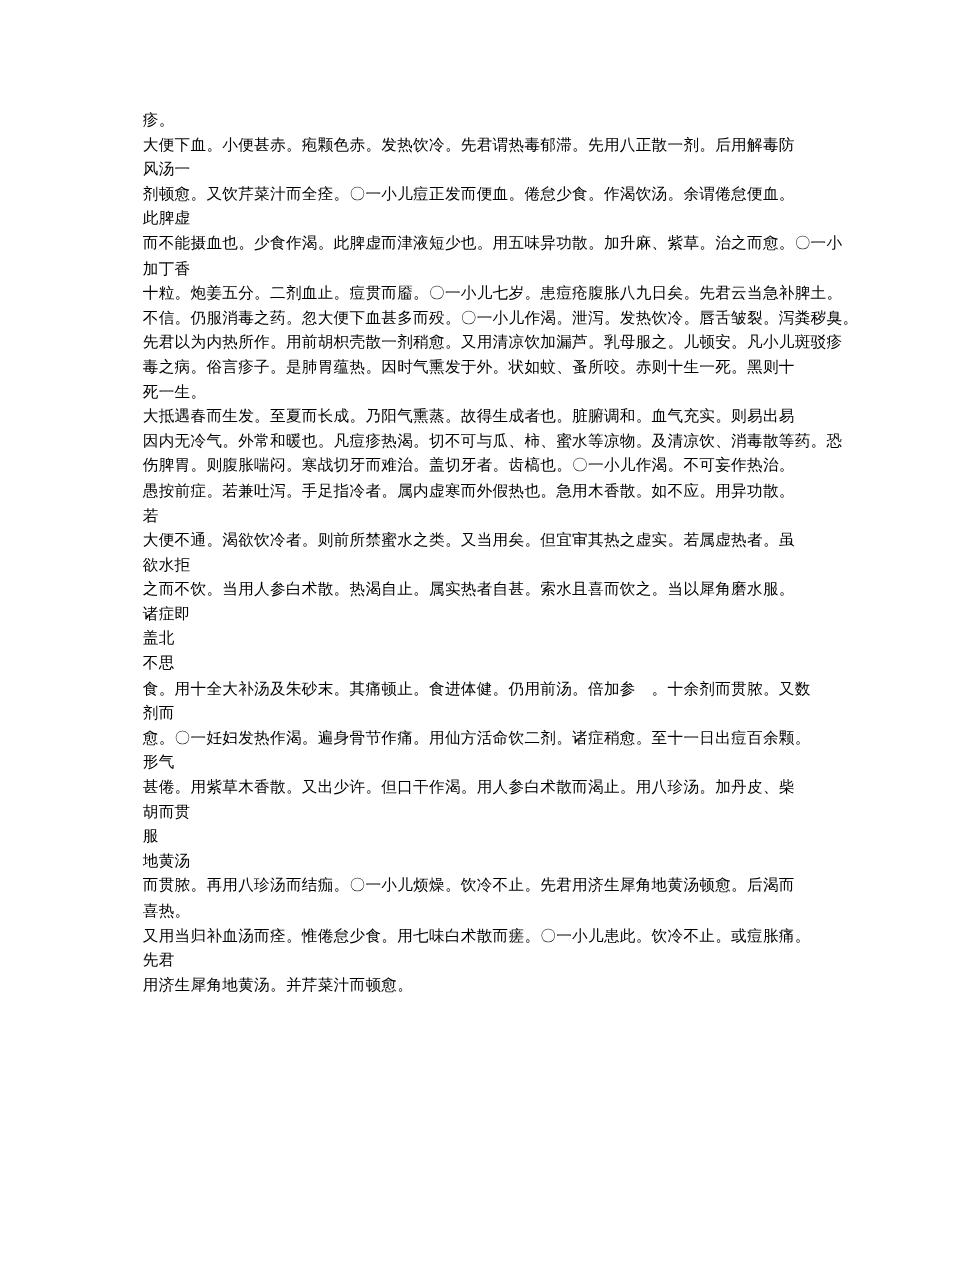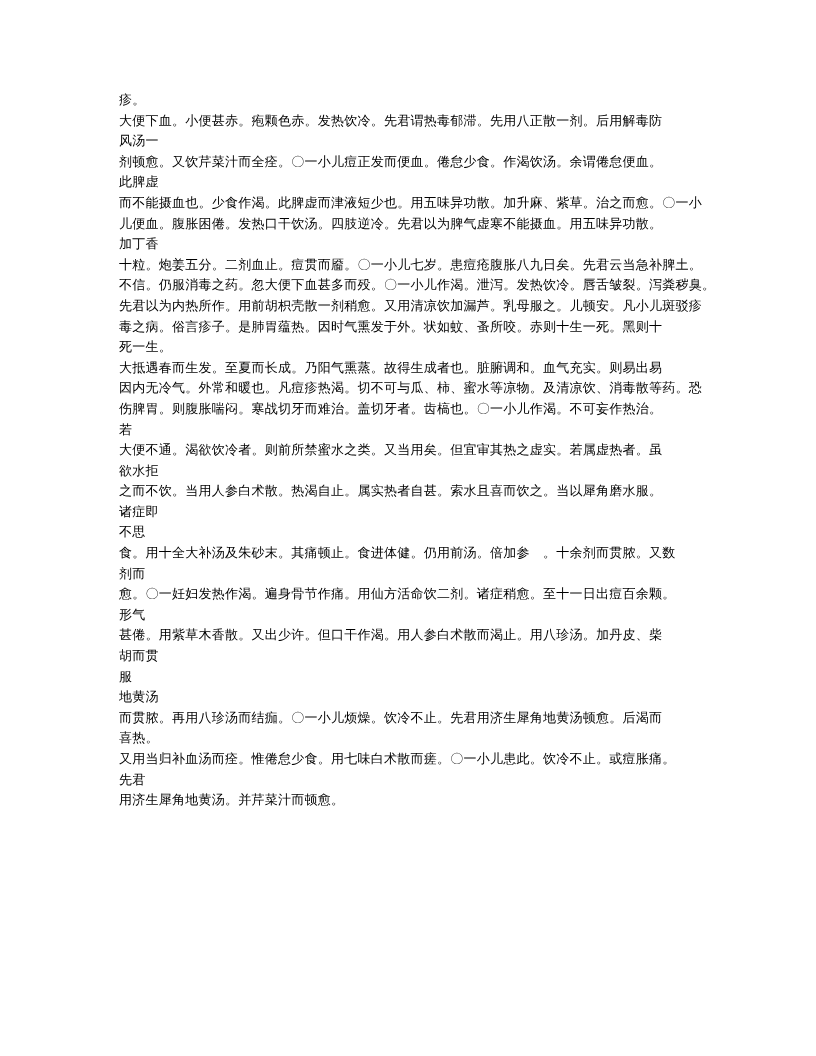--- a/index.html
+++ b/index.html
@@ -38,35 +38,36 @@
 <body style="background: rgb(255, 255, 255);">
 
 <div class="page">
   <div class="text-block" id="text-block" style="color: rgb(0, 0, 0);">
       <div class="line">疹。</div>
       <div class="line">大便下血。小便甚赤。疱颗色赤。发热饮冷。先君谓热毒郁滞。先用八正散一剂。后用解毒防</div>
       <div class="line">风汤一</div>
       <div class="line">剂顿愈。又饮芹菜汁而全痊。〇一小儿痘正发而便血。倦怠少食。作渴饮汤。余谓倦怠便血。</div>
       <div class="line">此脾虚</div>
       <div class="line">而不能摄血也。少食作渴。此脾虚而津液短少也。用五味异功散。加升麻、紫草。治之而愈。〇一小</div>
-      <div class="line">儿便血。腹胀困倦。发热口干饮汤。四肢逆冷。先君以为脾气虚寒不能摄血。用五味异功散。</div>
       <div class="line">加丁香</div>
       <div class="line">十粒。炮姜五分。二剂血止。痘贯而靥。〇一小儿七岁。患痘疮腹胀八九日矣。先君云当急补脾土。</div>
       <div class="line">不信。仍服消毒之药。忽大便下血甚多而殁。〇一小儿作渴。泄泻。发热饮冷。唇舌皱裂。泻粪秽臭。</div>
       <div class="line">先君以为内热所作。用前胡枳壳散一剂稍愈。又用清凉饮加漏芦。乳母服之。儿顿安。凡小儿斑驳疹</div>
       <div class="line">毒之病。俗言疹子。是肺胃蕴热。因时气熏发于外。状如蚊、蚤所咬。赤则十生一死。黑则十</div>
       <div class="line">死一生。</div>
       <div class="line">大抵遇春而生发。至夏而长成。乃阳气熏蒸。故得生成者也。脏腑调和。血气充实。则易出易</div>
       <div class="line">因内无冷气。外常和暖也。凡痘疹热渴。切不可与瓜、柿、蜜水等凉物。及清凉饮、消毒散等药。恐</div>
       <div class="line">伤脾胃。则腹胀喘闷。寒战切牙而难治。盖切牙者。齿槁也。〇一小儿作渴。不可妄作热治。</div>
+      <div class="line">愚按前症。若兼吐泻。手足指冷者。属内虚寒而外假热也。急用木香散。如不应。用异功散。</div>
       <div class="line">若</div>
       <div class="line">大便不通。渴欲饮冷者。则前所禁蜜水之类。又当用矣。但宜审其热之虚实。若属虚热者。虽</div>
       <div class="line">欲水拒</div>
       <div class="line">之而不饮。当用人参白术散。热渴自止。属实热者自甚。索水且喜而饮之。当以犀角磨水服。</div>
       <div class="line">诸症即</div>
+      <div class="line">盖北</div>
       <div class="line">不思</div>
       <div class="line">食。用十全大补汤及朱砂末。其痛顿止。食进体健。仍用前汤。倍加参　。十余剂而贯脓。又数</div>
       <div class="line">剂而</div>
       <div class="line">愈。〇一妊妇发热作渴。遍身骨节作痛。用仙方活命饮二剂。诸症稍愈。至十一日出痘百余颗。</div>
       <div class="line">形气</div>
       <div class="line">甚倦。用紫草木香散。又出少许。但口干作渴。用人参白术散而渴止。用八珍汤。加丹皮、柴</div>
       <div class="line">胡而贯</div>
       <div class="line">服</div>
       <div class="line">地黄汤</div>
       <div class="line">而贯脓。再用八珍汤而结痂。〇一小儿烦燥。饮冷不止。先君用济生犀角地黄汤顿愈。后渴而</div>

